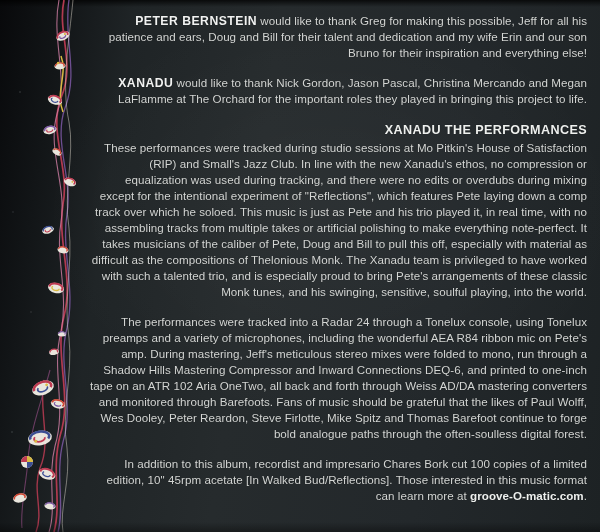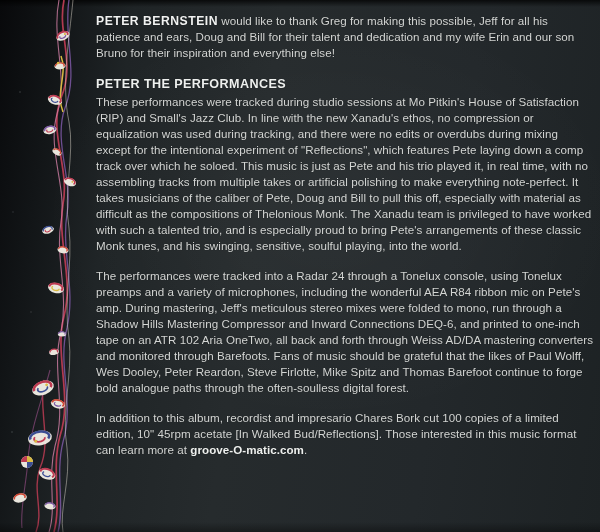--- a/index.html
+++ b/index.html
@@ -20,24 +20,25 @@
     background: linear-gradient(180deg, rgba(0,0,0,0.75), rgba(0,0,0,0));
     pointer-events: none;
   }
   .page::after {
     content: ""; position: absolute; left: 0; bottom: 0; right: 0; height: 10px;
     background: linear-gradient(0deg, rgba(0,0,0,0.35), rgba(0,0,0,0));
     pointer-events: none;
   }
   .artwork { position: absolute; left: 0; top: 0; }
   .content {
-    position: absolute; left: 96px; top: 13px; width: 499px;
+    position: absolute; left: 88px; top: 13px; width: 499px;
     color: #d4d6d4; font-size: 11.6px; line-height: 16px;
     letter-spacing: 0.05px;
     text-shadow: 0 0 1px rgba(0,0,0,0.4);
+    text-align: right;
   }
   .content p { margin: 0 0 14px 0; }
   .content p.last { margin-bottom: 18px; }
   .lead {
     font-weight: bold; color: #f1f2f1; font-size: 12.2px; letter-spacing: 0.5px;
   }
   h2.section-heading {
     margin: 15px 0 2px 0; font-size: 12.6px; font-weight: bold;
     color: #eef0ee; letter-spacing: 0.4px;
   }
@@ -150,22 +151,23 @@
     <g transform="translate(50,506) rotate(10) scale(0.8)">
         <ellipse rx="7" ry="4.2" fill="#e9e6dd"></ellipse>
         <path d="M-5.5,0 A5.5,3.2 0 1 1 4.5,1" stroke="#7c58a4" stroke-width="1.6"></path>
       </g>
   </svg>
 
   <div class="content">
 
     <p><span class="lead">PETER BERNSTEIN</span><span> would like to thank Greg for making this possible, Jeff for all his patience and ears, Doug and Bill for their talent and dedication and my wife Erin and our son Bruno for their inspiration and everything else!</span></p>
 
+    <p><span class="lead">XANADU</span><span> would like to thank Nick Gordon, Jason Pascal, Christina Mercando and Megan LaFlamme at The Orchard for the important roles they played in bringing this project to life.</span></p>
 
-    <h2 class="section-heading">PETER THE PERFORMANCES</h2>
+    <h2 class="section-heading">XANADU THE PERFORMANCES</h2>
     <p>These performances were tracked during studio sessions at Mo Pitkin's House of Satisfaction (RIP) and Small's Jazz Club.  In line with the new Xanadu's ethos, no compression or equalization was used during tracking, and there were no edits or overdubs during mixing except for the intentional experiment of "Reflections", which features Pete laying down a comp track over which he soloed.  This music is just as Pete and his trio played it, in real time, with no assembling tracks from multiple takes or artificial polishing to make everything note-perfect.  It takes musicians of the caliber of Pete, Doug and Bill to pull this off, especially with material as difficult as the compositions of Thelonious Monk.  The Xanadu team is privileged to have worked with such a talented trio, and is especially proud to bring Pete's arrangements of these classic Monk tunes, and his swinging, sensitive, soulful playing, into the world.</p>
 
     <p>The performances were tracked into a Radar 24 through a Tonelux console, using Tonelux preamps and a variety of microphones, including the wonderful AEA R84 ribbon mic on Pete's amp.  During mastering, Jeff's meticulous stereo mixes were folded to mono, run through a Shadow Hills Mastering Compressor and Inward Connections DEQ-6, and printed to one-inch tape on an ATR 102 Aria OneTwo, all back and forth through Weiss AD/DA mastering converters and monitored through Barefoots.  Fans of music should be grateful that the likes of Paul Wolff, Wes Dooley, Peter Reardon, Steve Firlotte, Mike Spitz and Thomas Barefoot continue to forge bold analogue paths through the often-soulless digital forest.</p>
 
     <p class="last"><span>In addition to this album, recordist and impresario Chares Bork cut 100 copies of a limited edition, 10" 45rpm acetate [In Walked Bud/Reflections].  Those interested in this music format can learn more at </span><span class="url">groove-O-matic.com</span><span>.</span></p>
 
   </div>
 </div>
 
 </body></html>

